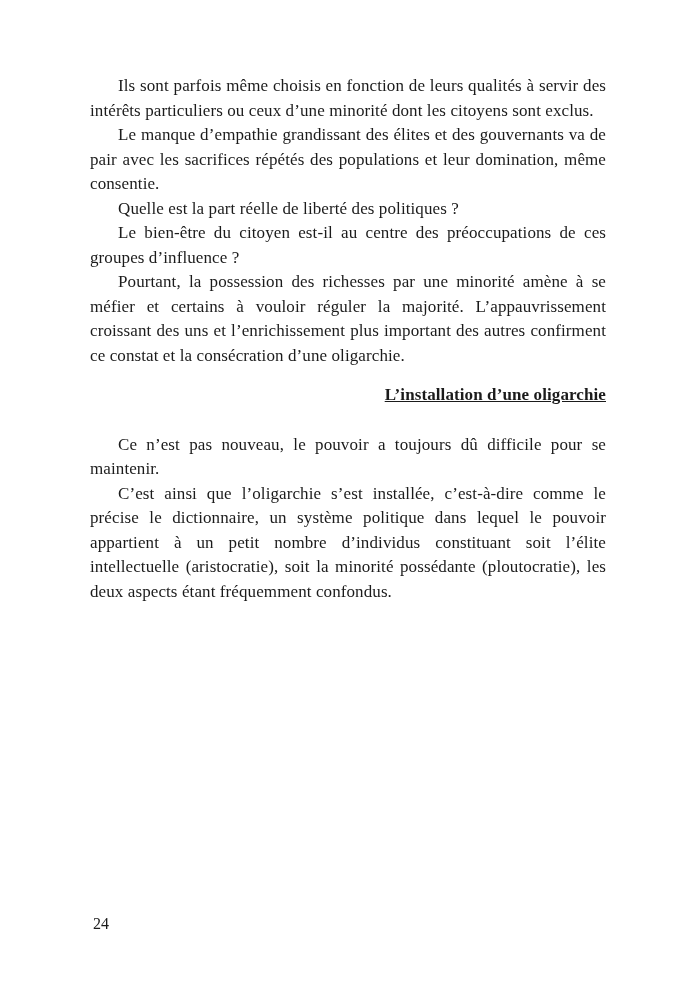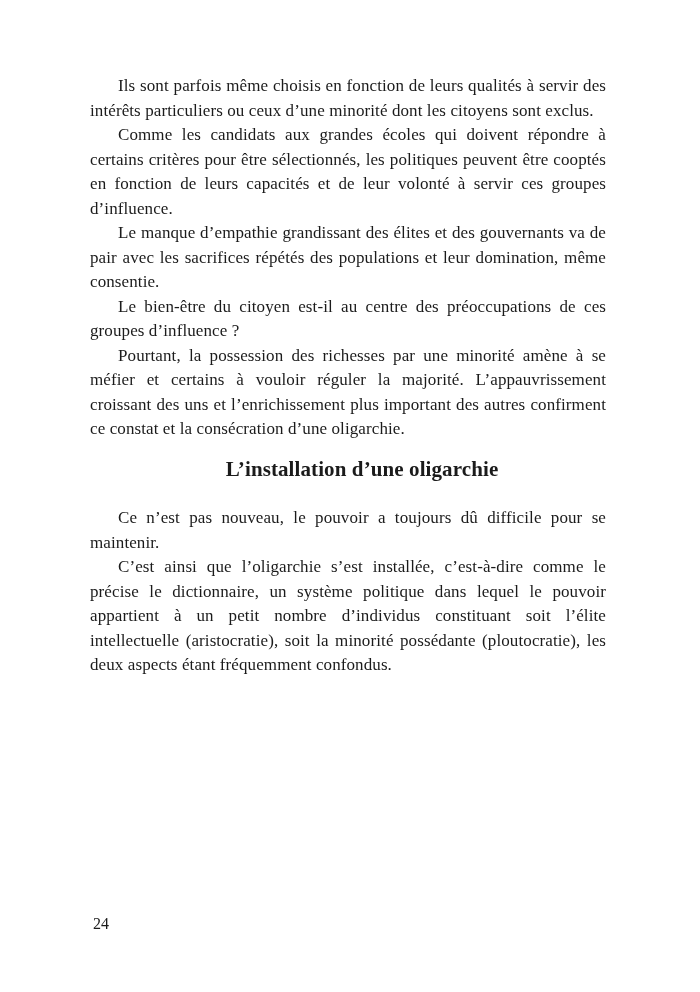--- a/index.html
+++ b/index.html
@@ -27,42 +27,43 @@
     text-align: justify;
     letter-spacing: 0.1px;
   }
   .para {
     margin: 0;
     text-indent: 28px;
   }
   .section-heading {
     margin: 15px 0 25px 0;
     text-indent: 28px;
-    font-size: 21px;
+    font-size: 17px;
     font-weight: bold;
     line-height: 24.5px;
-    text-align: center;
+    text-align: right;
+    text-decoration: underline;
   }
   .page-number {
     position: absolute;
     left: 93px;
     top: 912px;
     font-size: 16px;
     line-height: 24px;
     color: #1b1b1b;
   }
 </style>
 </head>
 <body>
 
 <div class="page">
   <div class="text-block">
     <p class="para">Ils sont parfois même choisis en fonction de leurs qualités à servir des intérêts particuliers ou ceux d’une minorité dont les citoyens sont exclus.</p>
-    <p class="para">Comme les candidats aux grandes écoles qui doivent répondre à certains critères pour être sélectionnés, les politiques peuvent être cooptés en fonction de leurs capacités et de leur volonté à servir ces groupes d’influence.</p>
     <p class="para">Le manque d’empathie grandissant des élites et des gouvernants va de pair avec les sacrifices répétés des populations et leur domination, même consentie.</p>
+    <p class="para">Quelle est la part réelle de liberté des politiques&nbsp;?</p>
     <p class="para">Le bien-être du citoyen est-il au centre des préoccupations de ces groupes d’influence&nbsp;?</p>
     <p class="para">Pourtant, la possession des richesses par une minorité amène à se méfier et certains à vouloir réguler la majorité. L’appauvrissement croissant des uns et l’enrichissement plus important des autres confirment ce constat et la consécration d’une oligarchie.</p>
     <h2 class="section-heading">L’installation d’une oligarchie</h2>
     <p class="para">Ce n’est pas nouveau, le pouvoir a toujours dû difficile pour se maintenir.</p>
     <p class="para">C’est ainsi que l’oligarchie s’est installée, c’est-à-dire comme le précise le dictionnaire, un système politique dans lequel le pouvoir appartient à un petit nombre d’individus constituant soit l’élite intellectuelle (aristocratie), soit la minorité possédante (ploutocratie), les deux aspects étant fréquemment confondus.</p>
   </div>
   <div class="page-number">24</div>
 </div>
 
 </body></html>

